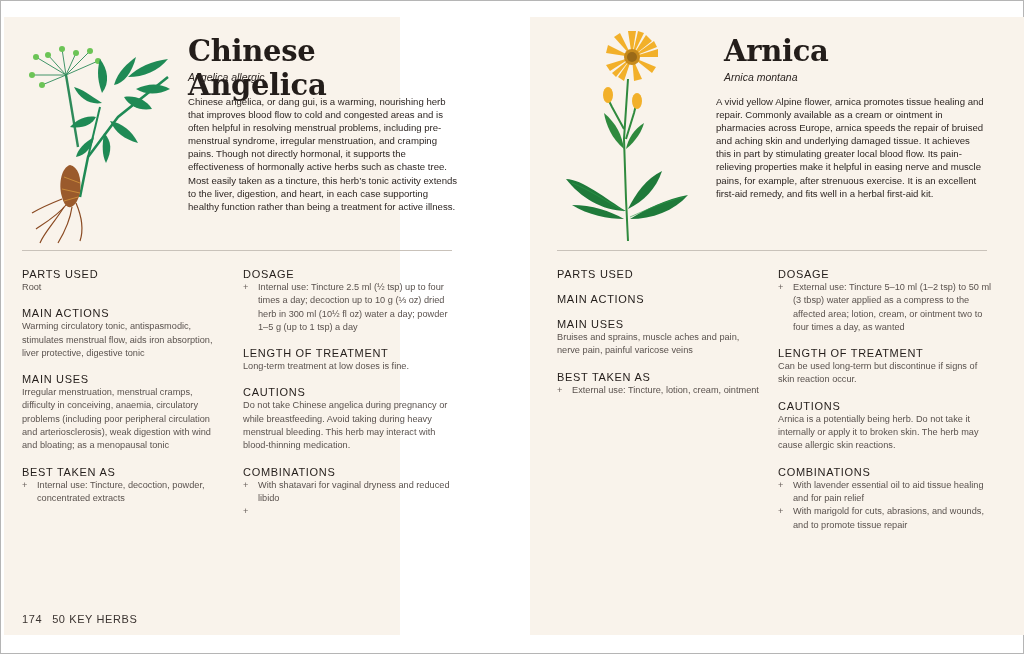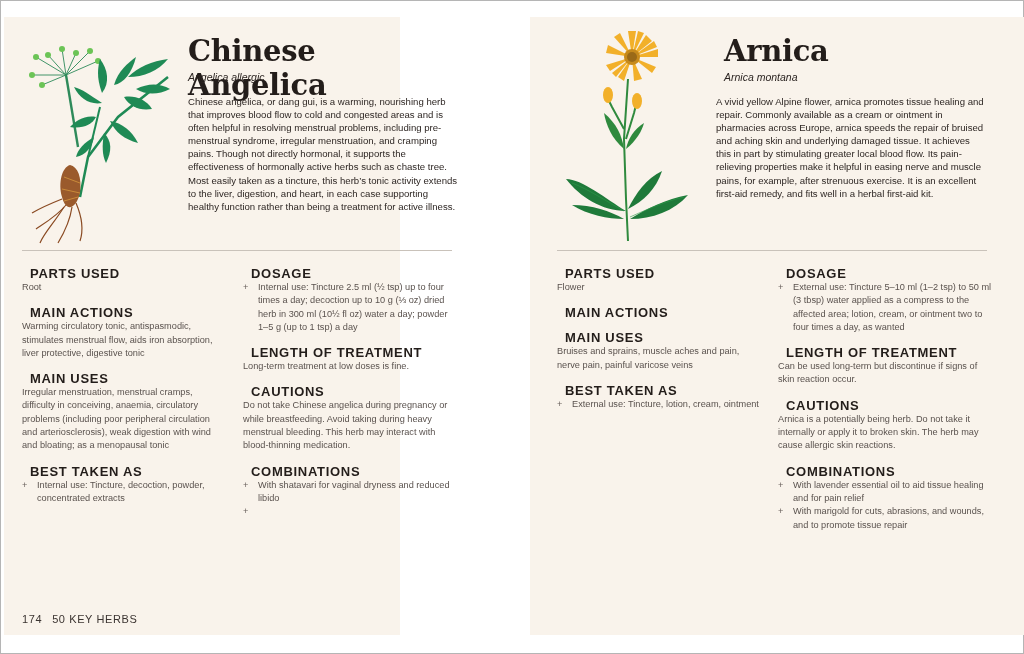--- a/index.html
+++ b/index.html
@@ -70,27 +70,26 @@
       position: absolute;
       top: 251px;
     }
     .page.left .col.c1 { left: 18px; width: 205px; }
     .page.left .col.c2 { left: 239px; width: 215px; }
     .page.right .col.c1 { left: 27px; width: 205px; }
     .page.right .col.c2 { left: 248px; width: 215px; }
 
     .section { margin-bottom: 13px; }
     .section h3 {
-      font-size: 13px;
-      font-weight: bold;
+      font-size: 11px;
+      font-weight: normal;
       letter-spacing: 0.7px;
       color: #231d1a;
       line-height: 12px;
       margin-bottom: 1px;
-      margin-left: 8px;
     }
     .section p {
       font-size: 9.2px;
       line-height: 13.3px;
       color: #5a524e;
     }
     .section ul { list-style: none; }
     .section li {
       position: relative;
       padding-left: 15px;
@@ -285,21 +284,20 @@
 
   <h1 class="herb-title">Arnica</h1>
   <div class="latin">Arnica montana</div>
   <p class="intro">A vivid yellow Alpine flower, arnica promotes tissue healing and repair. Commonly available as a cream or ointment in pharmacies across Europe, arnica speeds the repair of bruised and aching skin and underlying damaged tissue. It achieves this in part by stimulating greater local blood flow. Its pain-relieving properties make it helpful in easing nerve and muscle pains, for example, after strenuous exercise. It is an excellent first-aid remedy, and fits well in a herbal first-aid kit.</p>
 
   <div class="divider"></div>
 
   <div class="col c1">
     <div class="section">
       <h3>PARTS USED</h3>
-      <p>Flower</p>
     </div>
     <div class="section">
       <h3>MAIN ACTIONS</h3>
     </div>
     <div class="section">
       <h3>MAIN USES</h3>
       <p>Bruises and sprains, muscle aches and pain, nerve pain, painful varicose veins</p>
     </div>
     <div class="section">
       <h3>BEST TAKEN AS</h3>

